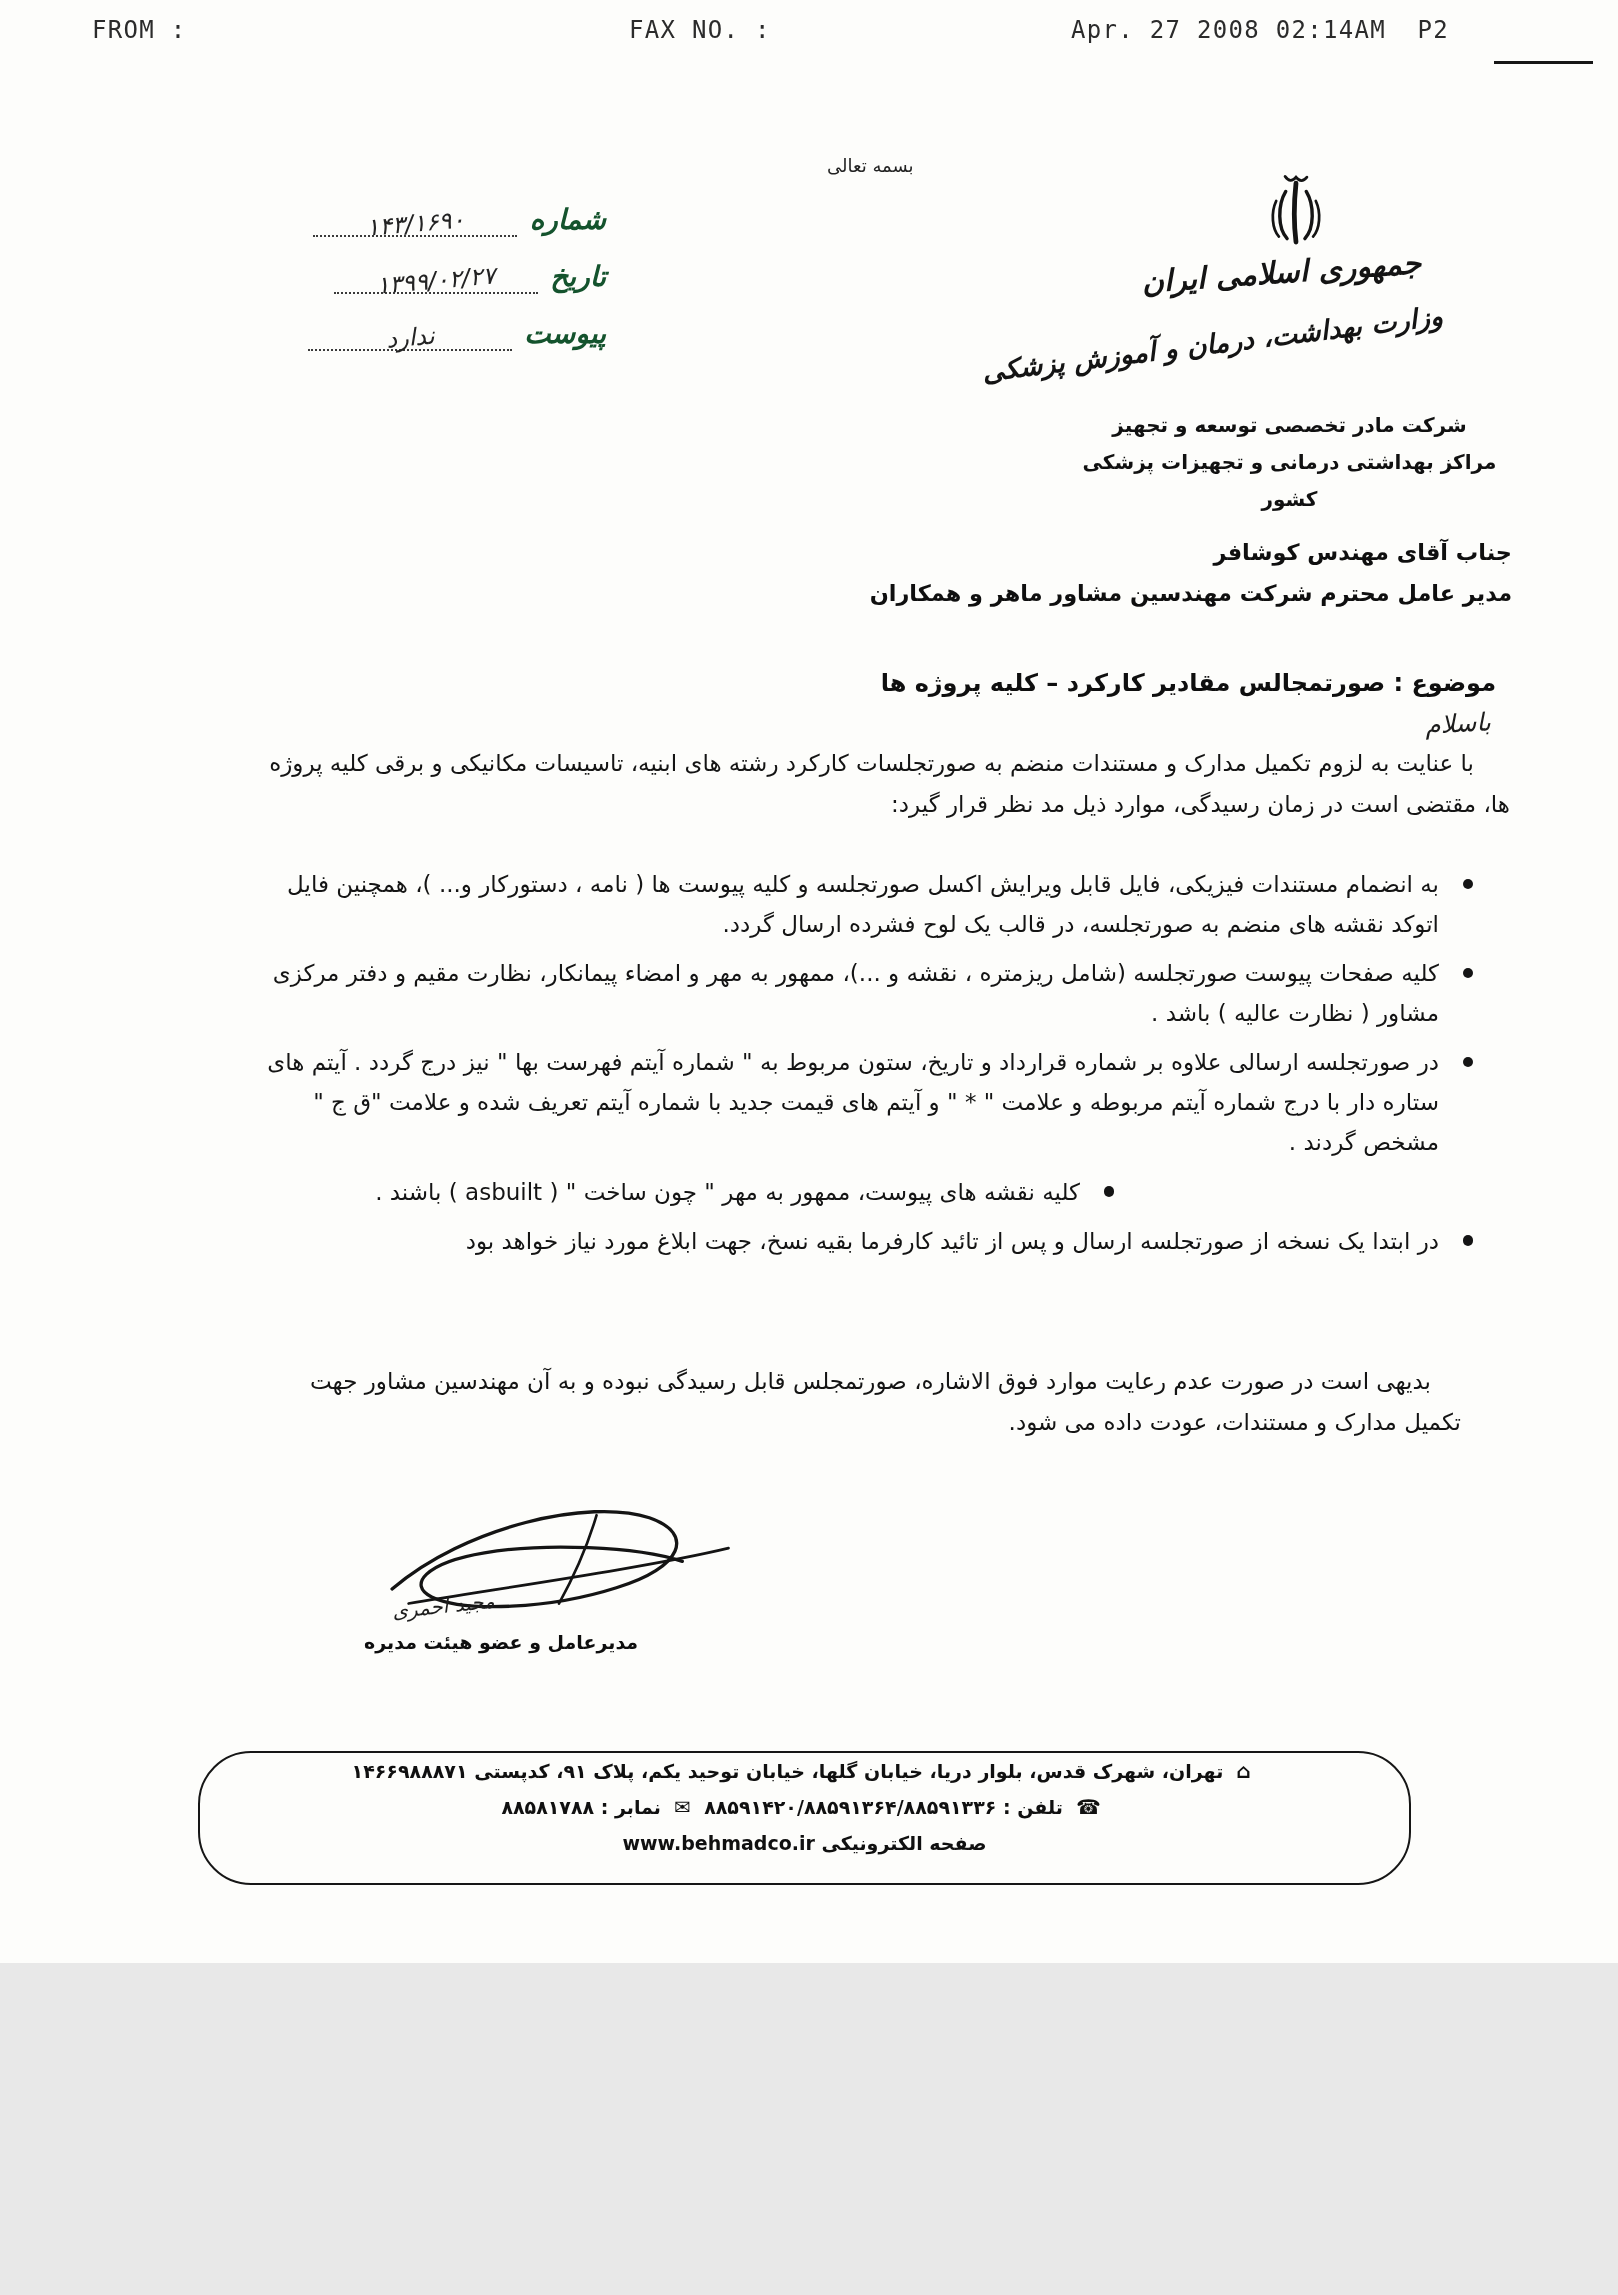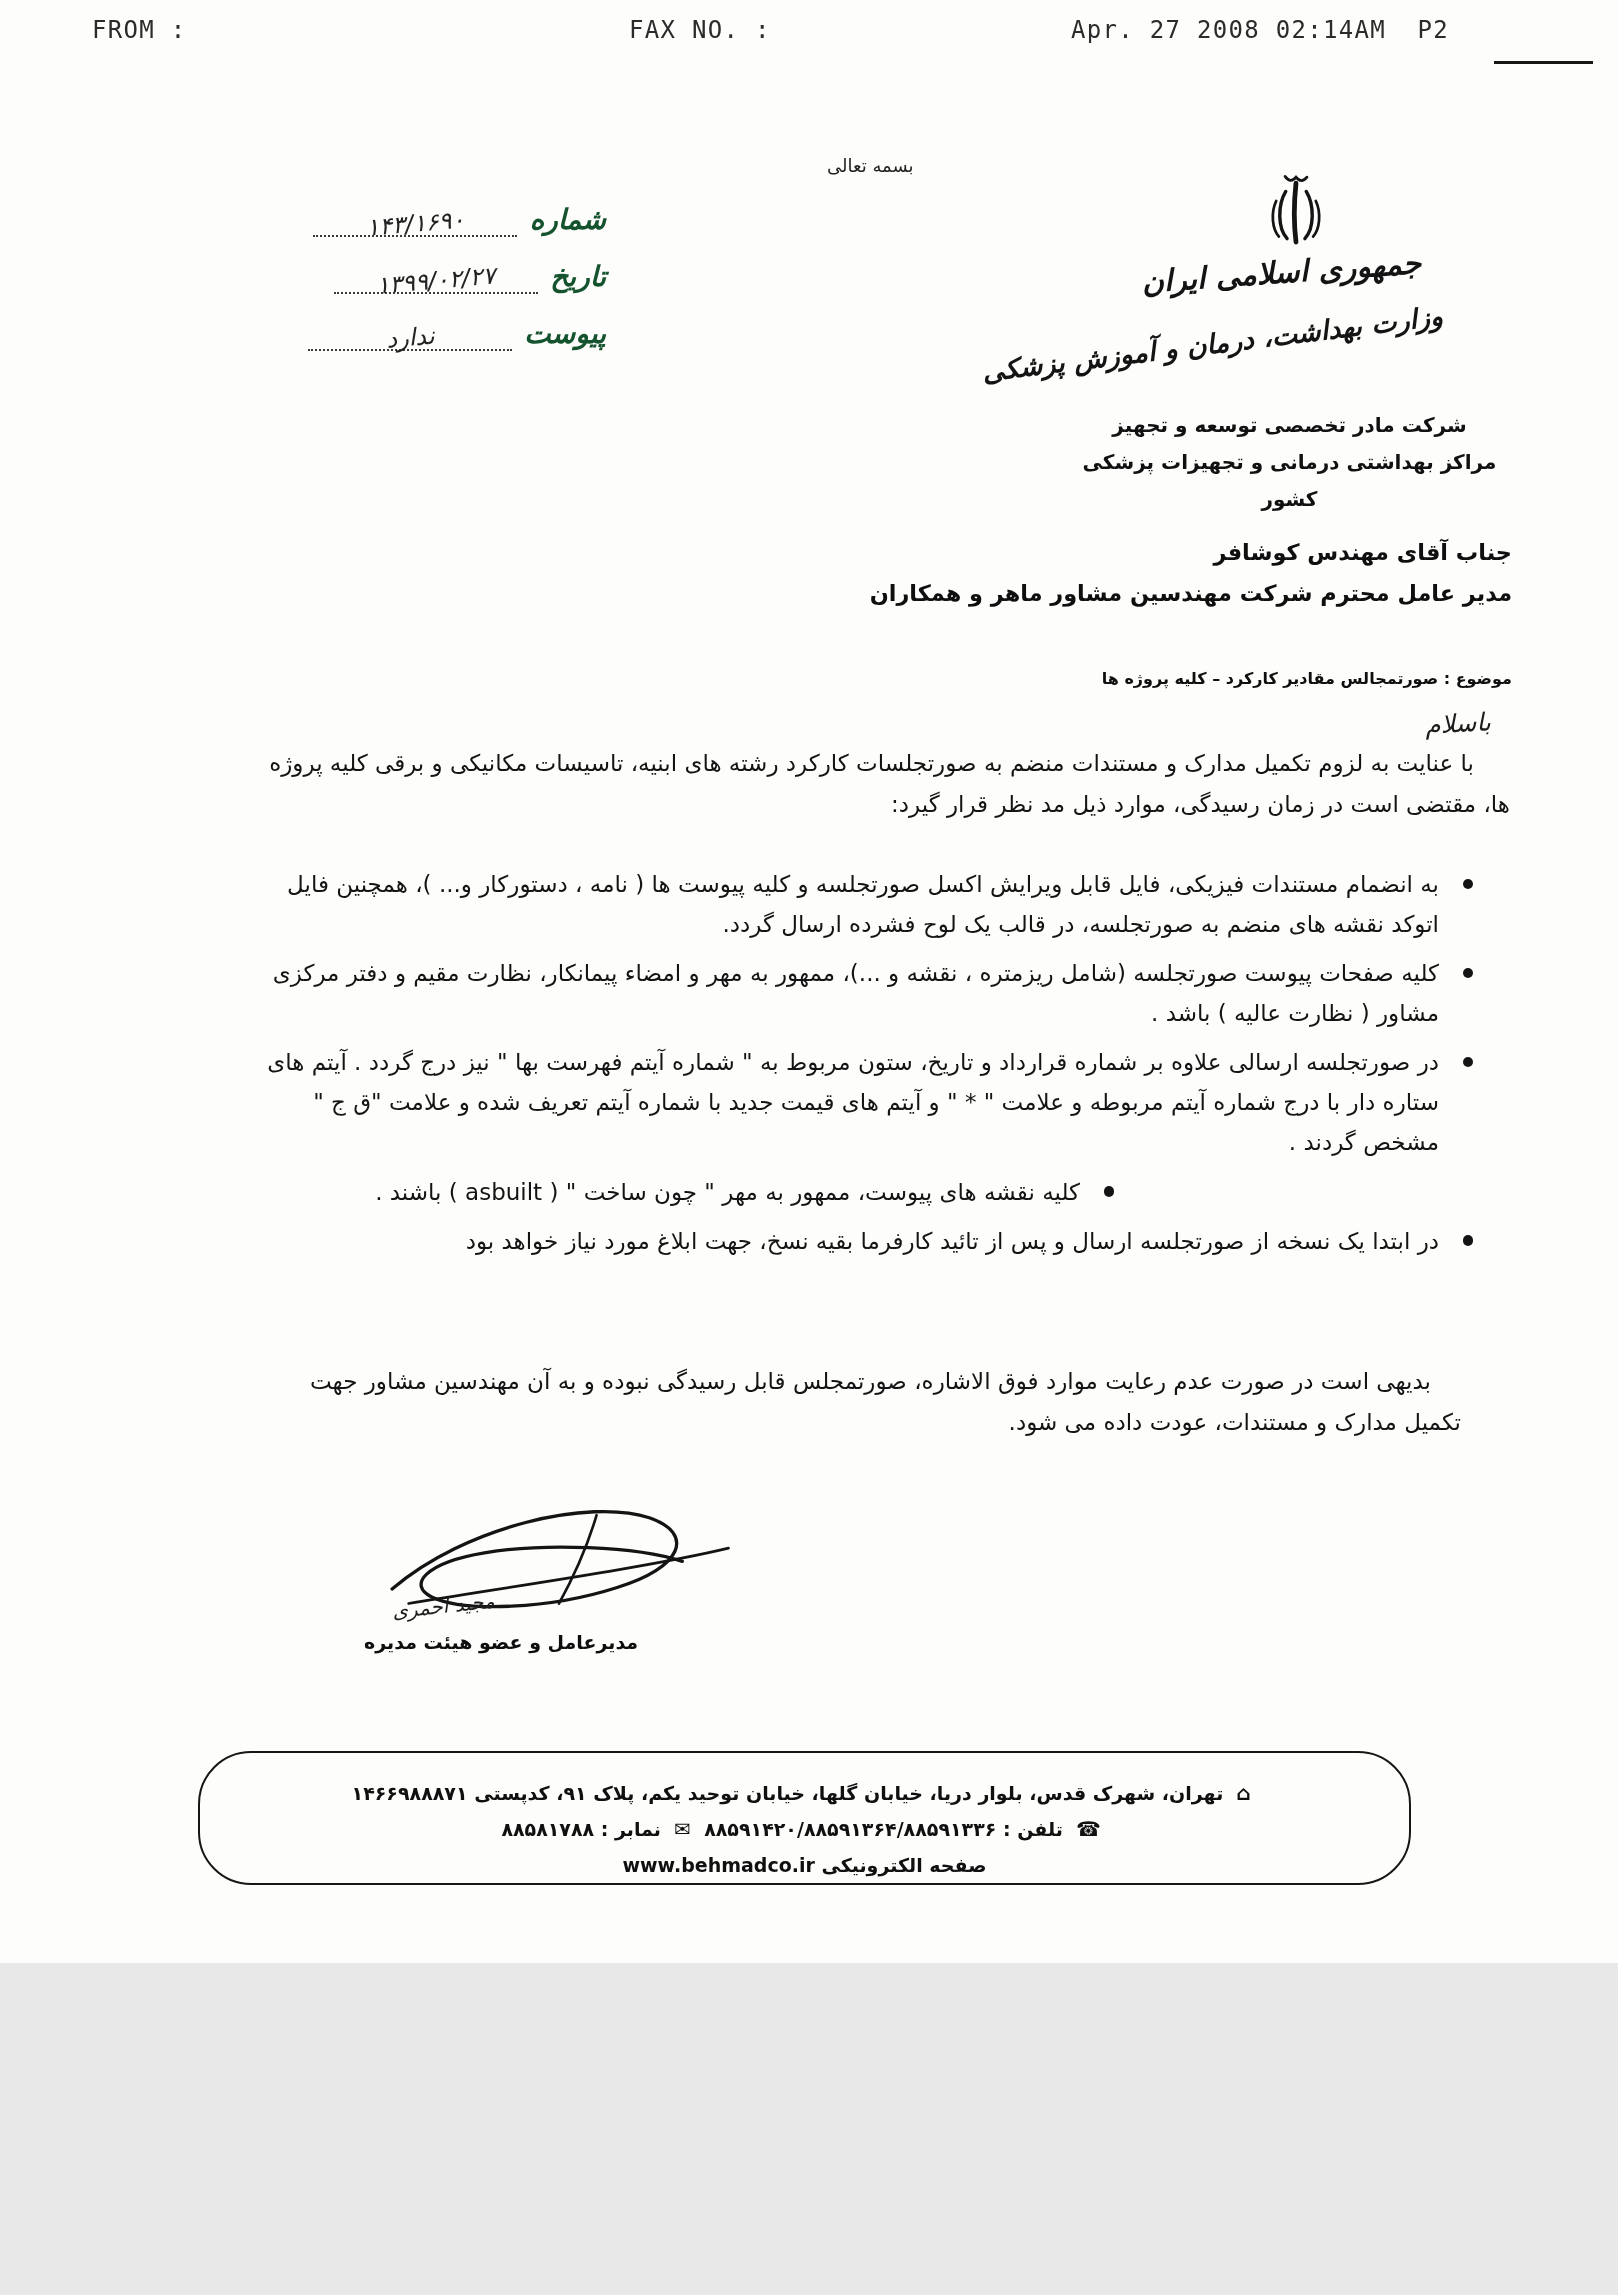--- a/index.html
+++ b/index.html
@@ -30,38 +30,38 @@
   .callig2{right:177px;top:300px;font-size:27px;transform:rotate(-7deg);transform-origin:right center;}
   .company{position:absolute;right:99px;top:407px;width:461px;text-align:center;direction:rtl;font-weight:bold;font-size:20px;line-height:37px;color:#111;}
   
   .refblock{position:absolute;left:211px;top:203px;width:395px;direction:rtl;}
   .refrow{position:relative;height:57px;white-space:nowrap;}
   .reflabel{font-size:28px;font-weight:bold;font-style:italic;color:#14532d;margin-left:9.2px;}
   .dotline{display:inline-block;width:204px;border-bottom:2.6px dotted #3a3a3a;text-align:center;vertical-align:baseline;}
   .handwritten{display:inline-block;font-size:24px;font-style:italic;color:#232323;transform:rotate(-5deg) translateY(2.6px);}
   
   .addressee{position:absolute;right:107px;top:532px;direction:rtl;text-align:right;font-weight:bold;font-size:22.4px;line-height:41px;color:#0f0f0f;}
-  .subject{position:absolute;right:107px;top:669px;direction:rtl;font-weight:bold;font-size:16px;color:#0f0f0f;}
+  .subject{position:absolute;right:123px;top:669px;direction:rtl;font-weight:bold;font-size:24px;color:#0f0f0f;}
   .salutation{position:absolute;right:128px;top:709px;direction:rtl;font-size:25px;font-style:italic;transform:rotate(-3deg);color:#1c1c1c;}
   .paragraph{direction:rtl;text-align:right;font-size:23px;line-height:41px;color:#141414;}
   .intro{position:absolute;left:250px;right:109px;top:743px;text-indent:36px;}
   .bullets{position:absolute;left:254px;right:142px;top:864px;direction:rtl;}
   .bullet-item{position:relative;padding-right:38px;margin-bottom:9.2px;direction:rtl;text-align:right;font-size:23px;line-height:40px;color:#141414;}
   .bullet-item::before{content:"";position:absolute;right:4px;top:14.5px;width:10.5px;height:10.5px;border-radius:50%;background:#141414;}
   .bullet-indent{margin-right:359px;}
   .closing{position:absolute;left:254px;right:158px;top:1361px;text-indent:30px;}
   
   .sig-svg{position:absolute;left:369px;top:1490px;width:376px;height:142px;}
   .sig-name{position:absolute;left:392px;top:1594px;font-size:20px;font-style:italic;transform:rotate(-6deg);color:#1d1d1d;}
   .sig-title{position:absolute;left:364px;top:1631px;direction:rtl;font-weight:bold;font-size:19px;color:#0e0e0e;}
   
   .footer-box{
     position:absolute;left:198px;top:1751px;width:1209px;height:130px;
     border:2.6px solid #161616;border-radius:53px;
-    display:flex;flex-direction:column;justify-content:flex-end;align-items:center;
+    display:flex;flex-direction:column;justify-content:flex-start;align-items:center;
     direction:rtl;font-weight:bold;font-size:19px;line-height:36px;color:#101010;
   }
   .footer-line{white-space:nowrap;}
   .footer-icon{display:inline-block;margin:0 6.6px;font-size:20px;}
   .latin-bold{font-family:"DejaVu Sans",sans-serif;font-weight:bold;direction:ltr;unicode-bidi:embed;}
   svg path{fill:none;stroke:#141414;stroke-linecap:round;}
 </style>
 </head>
 <body>
 

